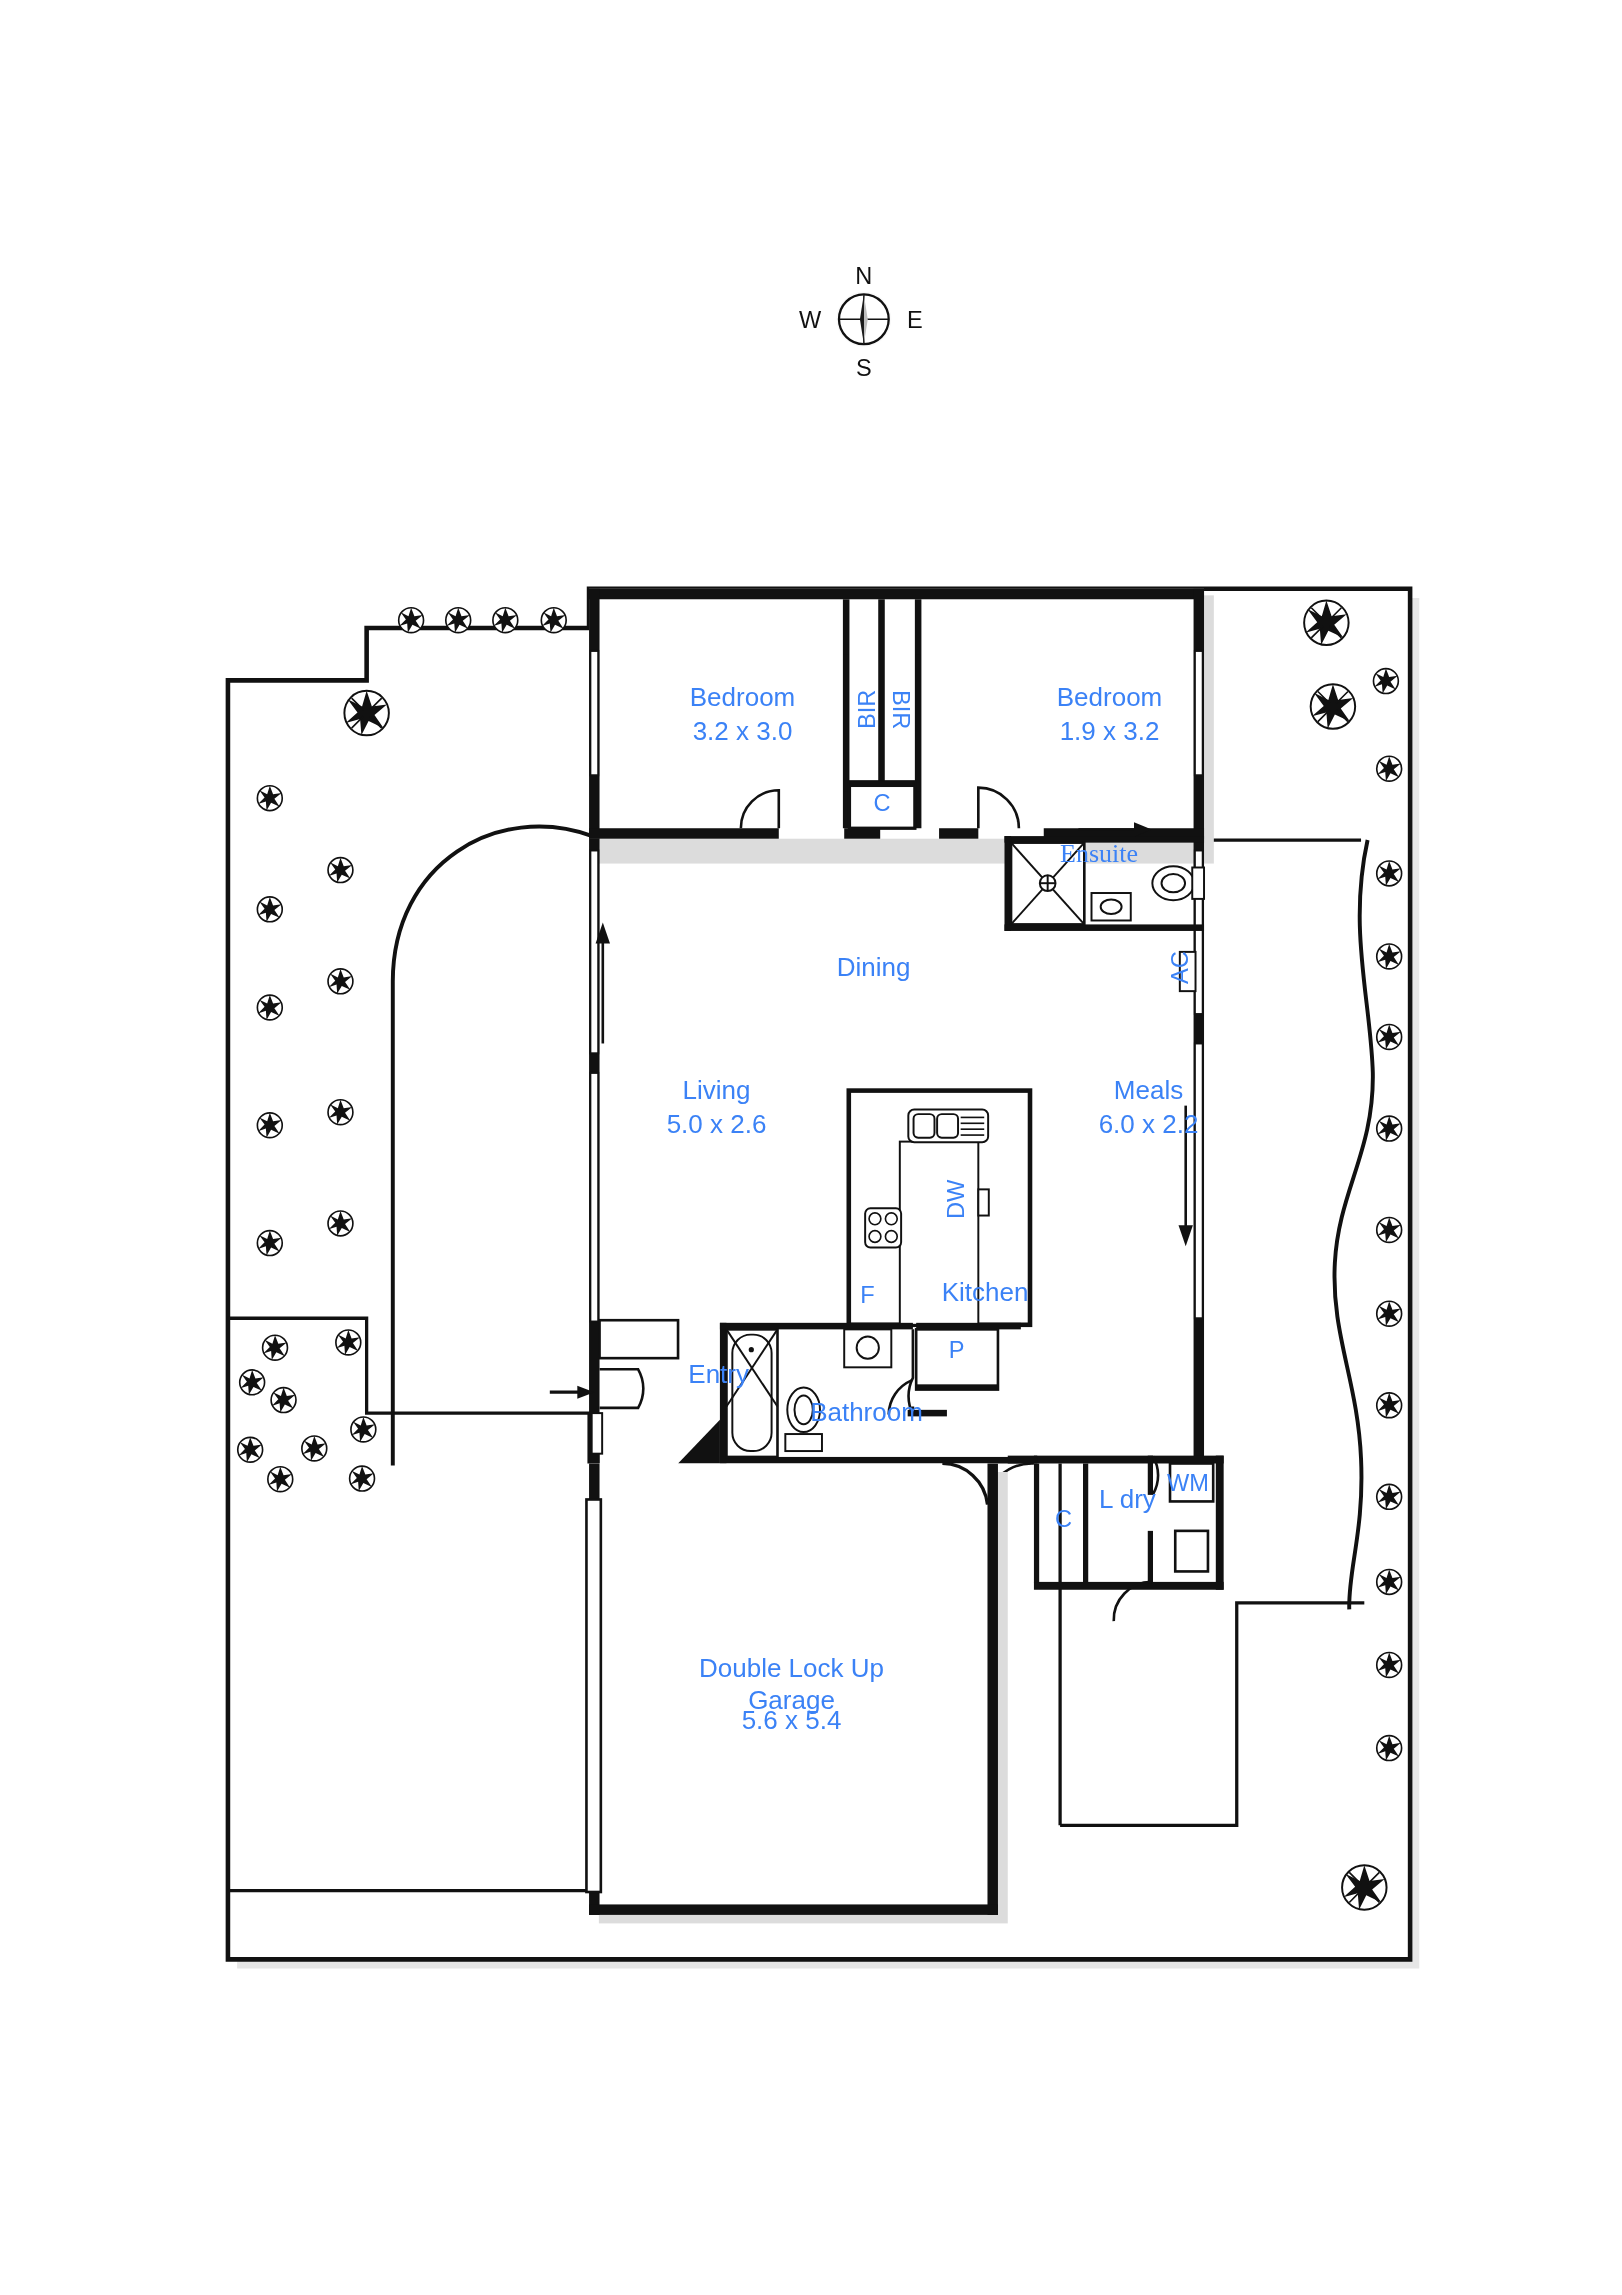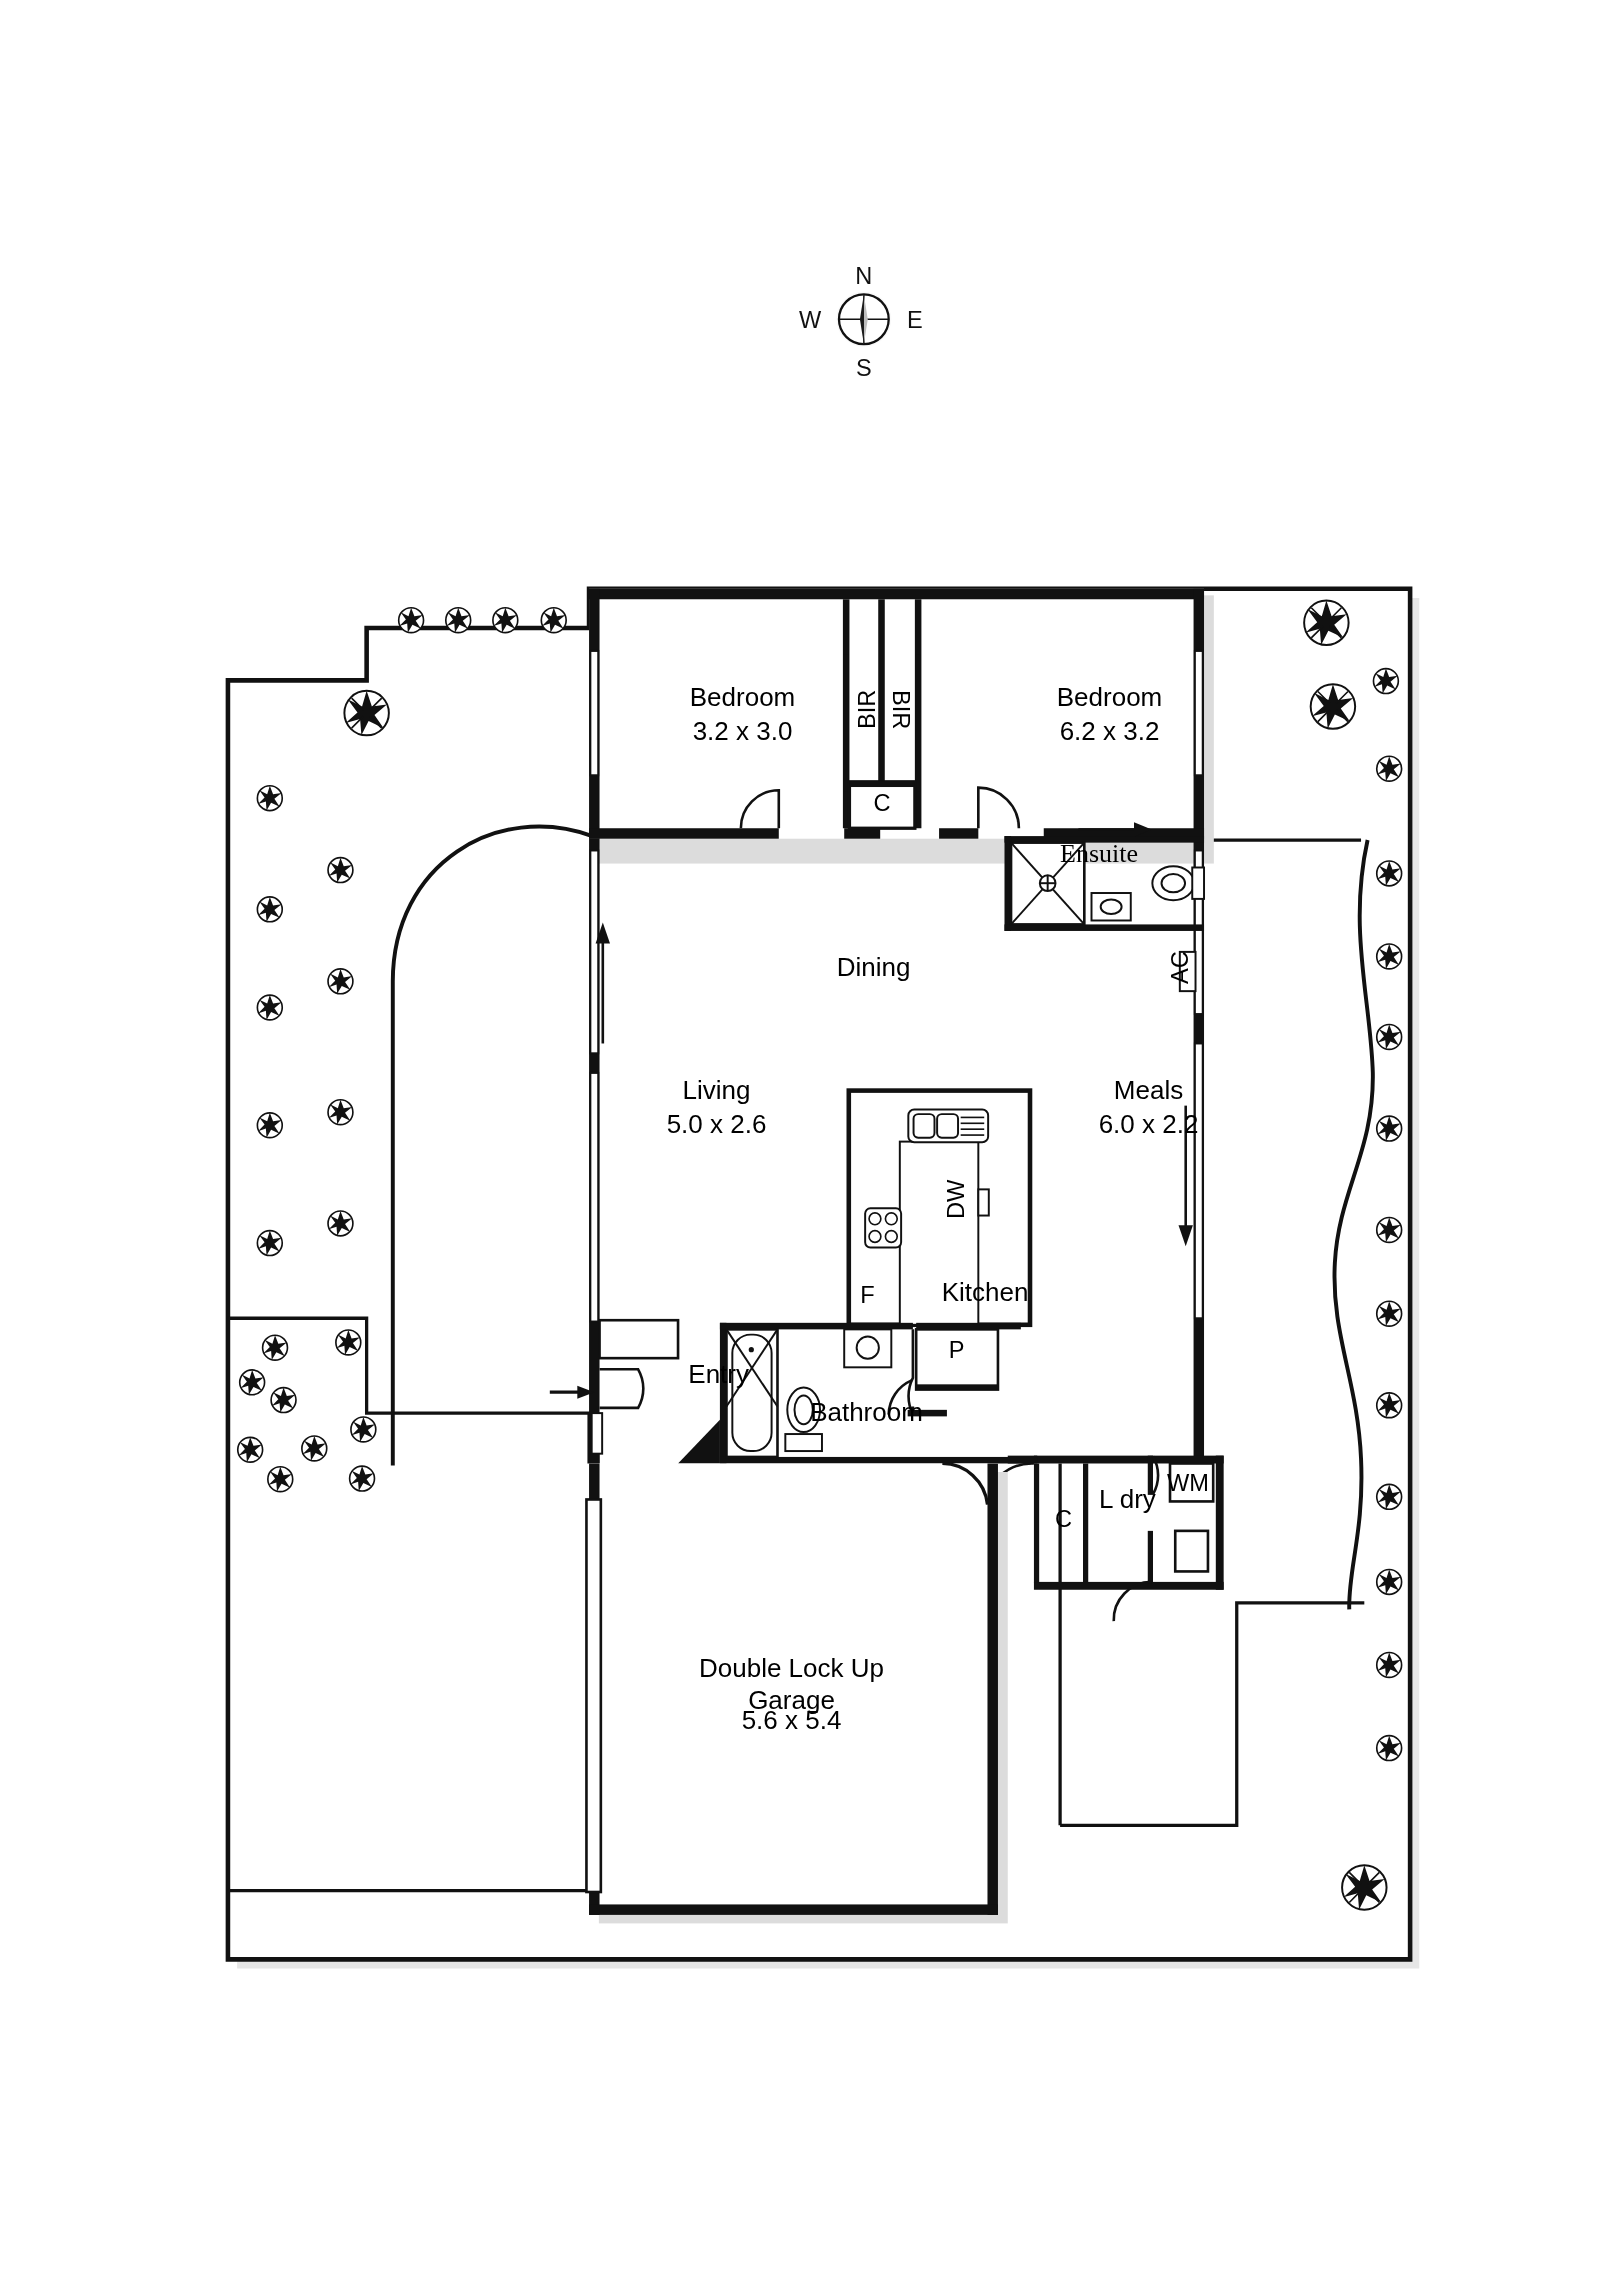--- a/index.html
+++ b/index.html
@@ -1,20 +1,20 @@
 <!DOCTYPE html>
 <html style="font-size:10.5px"><head>
 <meta charset="utf-8">
 <style>
   html,body{margin:0;padding:0;background:#ffffff;}
   body{width:1623px;height:2295px;position:relative;overflow:hidden;
        font-family:"Liberation Sans","DejaVu Sans",sans-serif;color:#1a1a1a;}
   #plan{position:absolute;left:0;top:0;width:1623px;height:2295px;}
   .lbl{position:absolute;white-space:pre;text-align:center;line-height:1.22;
-       font-family:"Liberation Sans","DejaVu Sans",sans-serif;color:#000000;}
+       font-family:"Liberation Sans","DejaVu Sans",sans-serif;color:#3b82f6;}
   .rm{font-size:26px;}
   .rmdim{font-size:26px;}
   .sm{font-size:23.6px;}
   .vert{writing-mode:vertical-rl;transform:rotate(180deg);}
   .vert2{writing-mode:vertical-rl;}
 </style>
 </head>
 <body>
 
 <svg id="plan" viewBox="0 0 2480 3508" xmlns="http://www.w3.org/2000/svg">
@@ -319,21 +319,21 @@
   </g>
 
 </svg>
 
 <div>
 
   <div class="lbl rm" style="left:641px;top:682px;width:203px;">Bedroom</div>
   <div class="lbl rmdim" style="left:641px;top:716px;width:203px;">3.2 x 3.0</div>
 
   <div class="lbl rm" style="left:1008px;top:682px;width:203px;">Bedroom</div>
-  <div class="lbl rmdim" style="left:1008px;top:716px;width:203px;">6.2 x 3.2</div>
+  <div class="lbl rmdim" style="left:1008px;top:716px;width:203px;">1.9 x 3.2</div>
 
   <div class="lbl sm vert" style="left:853px;top:667px;height:85px;width:26px;">BIR</div>
   <div class="lbl sm vert2" style="left:889px;top:667px;height:85px;width:26px;">BIR</div>
 
   <div class="lbl sm" style="left:859px;top:789px;width:46px;">C</div>
 
   <div class="lbl rm" style="left:795px;top:952px;width:157px;">Dining</div>
 
   <div class="lbl rm" style="left:1060px;top:838px;width:151px;text-align:left;font-family:Liberation Serif, serif;">Ensuite</div>
 

